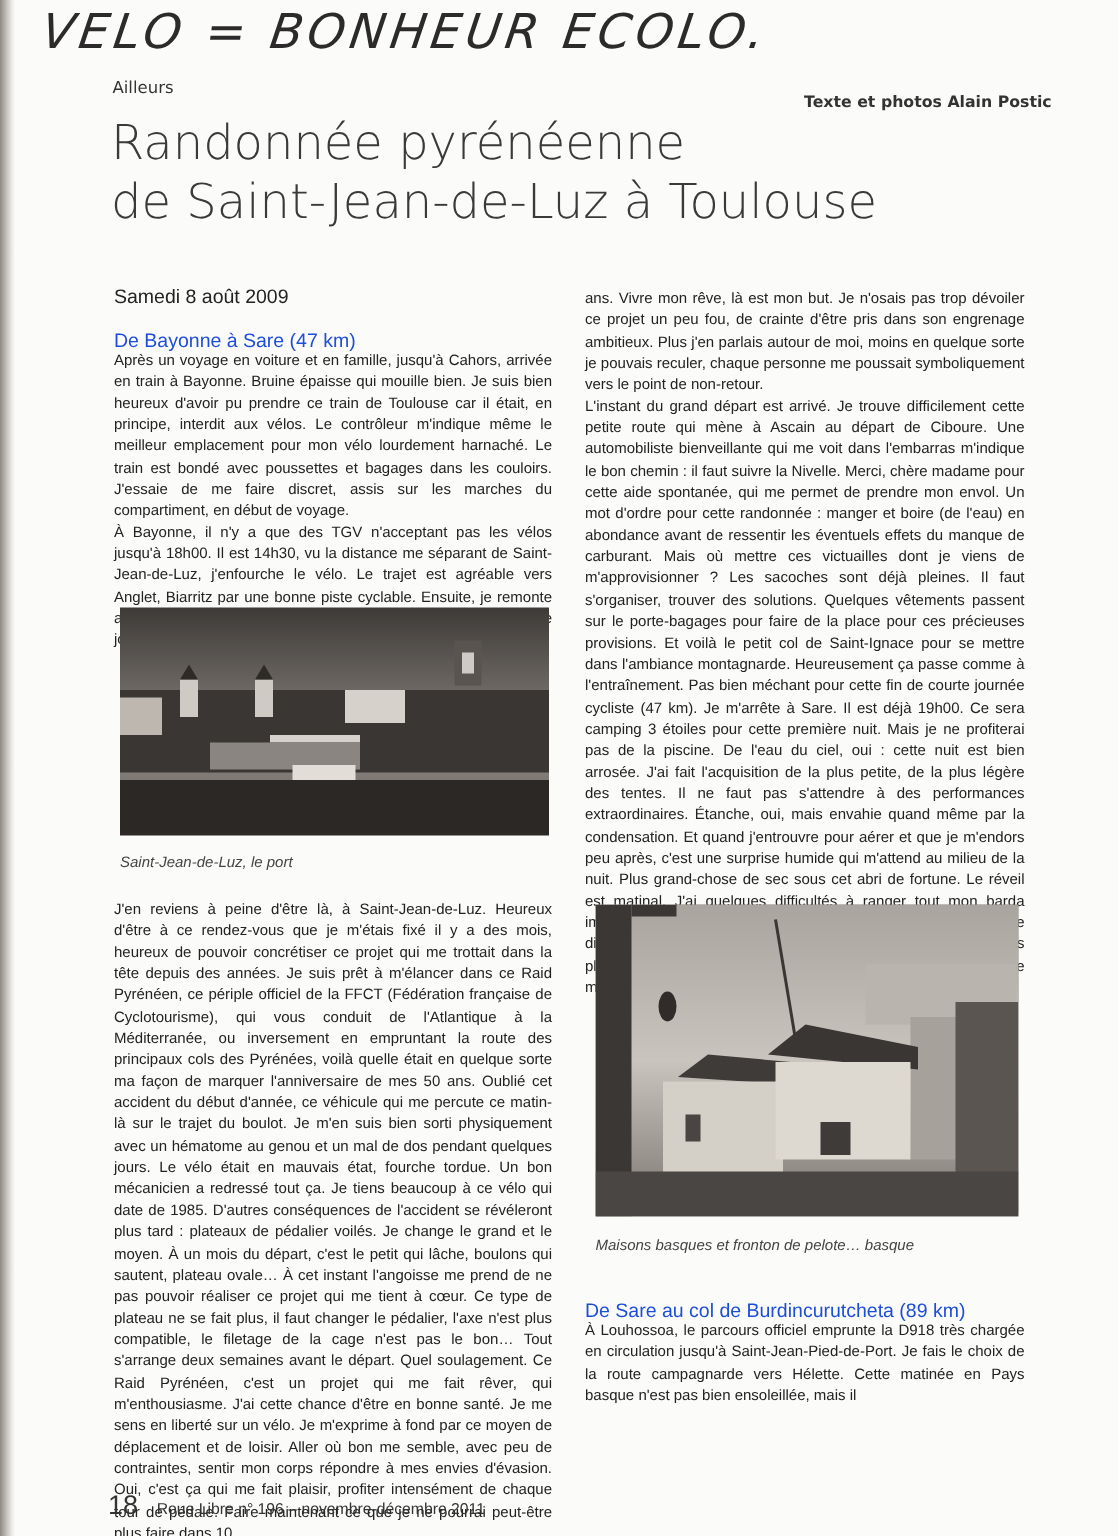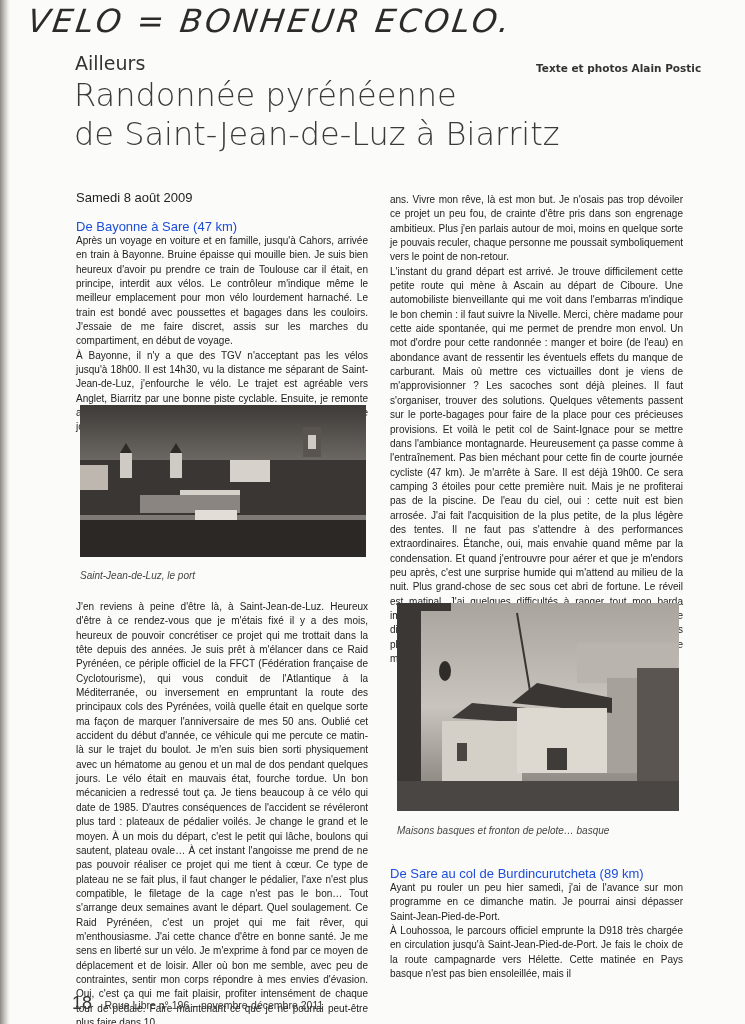--- a/index.html
+++ b/index.html
@@ -13,21 +13,21 @@
     position: absolute; left: 0; top: 0; width: 10px; height: 1024px;
     background: linear-gradient(to right, #8d8a86 0%, #c6c3bf 45%, #ecebe8 80%, #fbfbf9 100%);
   }
   .handwriting {
     position: absolute; left: 28px; top: 2px;
     font-family: "DejaVu Sans", sans-serif;
     font-style: italic; font-size: 32px; letter-spacing: 3px;
     color: #2c2a2a; transform: skewX(-8deg);
   }
   .rubric {
-    position: absolute; left: 75px; top: 52px; font-size: 19px; color: #333;
+    position: absolute; left: 75px; top: 52px; font-size: 11px; color: #333;
   }
   .byline {
     position: absolute; left: 536px; top: 62px; font-size: 10.5px; font-weight: bold; color: #333;
   }
   .title {
     position: absolute; left: 74px; top: 76px; width: 620px;
     font-size: 32px; line-height: 39px; font-weight: 300; color: #3a3a3a;
   }
   .col-text {
     font-family: "Liberation Sans", sans-serif;
@@ -61,21 +61,21 @@
 
 <div class="binding-shadow"></div>
 
 <div class="handwriting">VELO = BONHEUR ECOLO.</div>
 
 <div class="rubric">Ailleurs</div>
 <div class="byline">Texte et photos Alain Postic</div>
 
 <div class="title">
   <div>Randonnée pyrénéenne</div>
-  <div>de Saint-Jean-de-Luz à Biarritz</div>
+  <div>de Saint-Jean-de-Luz à Toulouse</div>
 </div>
 
 <div id="left-top">
   <div class="day-heading">Samedi 8 août 2009</div>
   <div class="stage-heading">De Bayonne à Sare (47 km)</div>
   <div class="col-text">
     <p>Après un voyage en voiture et en famille, jusqu'à Cahors, arrivée en train à Bayonne. Bruine épaisse qui mouille bien. Je suis bien heureux d'avoir pu prendre ce train de Toulouse car il était, en principe, interdit aux vélos. Le contrôleur m'indique même le meilleur emplacement pour mon vélo lourdement harnaché. Le train est bondé avec poussettes et bagages dans les couloirs. J'essaie de me faire discret, assis sur les marches du compartiment, en début de voyage.</p>
     <p>À Bayonne, il n'y a que des TGV n'acceptant pas les vélos jusqu'à 18h00. Il est 14h30, vu la distance me séparant de Saint-Jean-de-Luz, j'enfourche le vélo. Le trajet est agréable vers Anglet, Biarritz par une bonne piste cyclable. Ensuite, je remonte avec satisfaction de longues files de voitures, de sortie malgré ce jour pluvieux.</p>
   </div>
 </div>
@@ -145,21 +145,20 @@
     <rect x="150" y="145" width="20" height="22" fill="#3f3b38"></rect>
     <rect x="60" y="140" width="10" height="18" fill="#4a4542"></rect>
     <rect x="0" y="178" width="282" height="30" fill="#4a4643"></rect>
   </svg>
 </div>
 <div id="caption2" class="caption">Maisons basques et fronton de pelote… basque</div>
 
 <div id="right-bottom">
   <div class="stage-heading">De Sare au col de Burdincurutcheta (89 km)</div>
   <div class="col-text">
-    <p>Ayant pu rouler un peu hier samedi, j'ai de l'avance sur mon programme en ce dimanche matin. Je pourrai ainsi dépasser Saint-Jean-Pied-de-Port.</p>
     <p>À Louhossoa, le parcours officiel emprunte la D918 très chargée en circulation jusqu'à Saint-Jean-Pied-de-Port. Je fais le choix de la route campagnarde vers Hélette. Cette matinée en Pays basque n'est pas bien ensoleillée, mais il</p>
   </div>
 </div>
 
 <div class="footer">
   <span class="pg">18</span>
   <span class="mag">Roue Libre n° 196 – novembre-décembre 2011</span>
 </div>
 
 </body></html>

